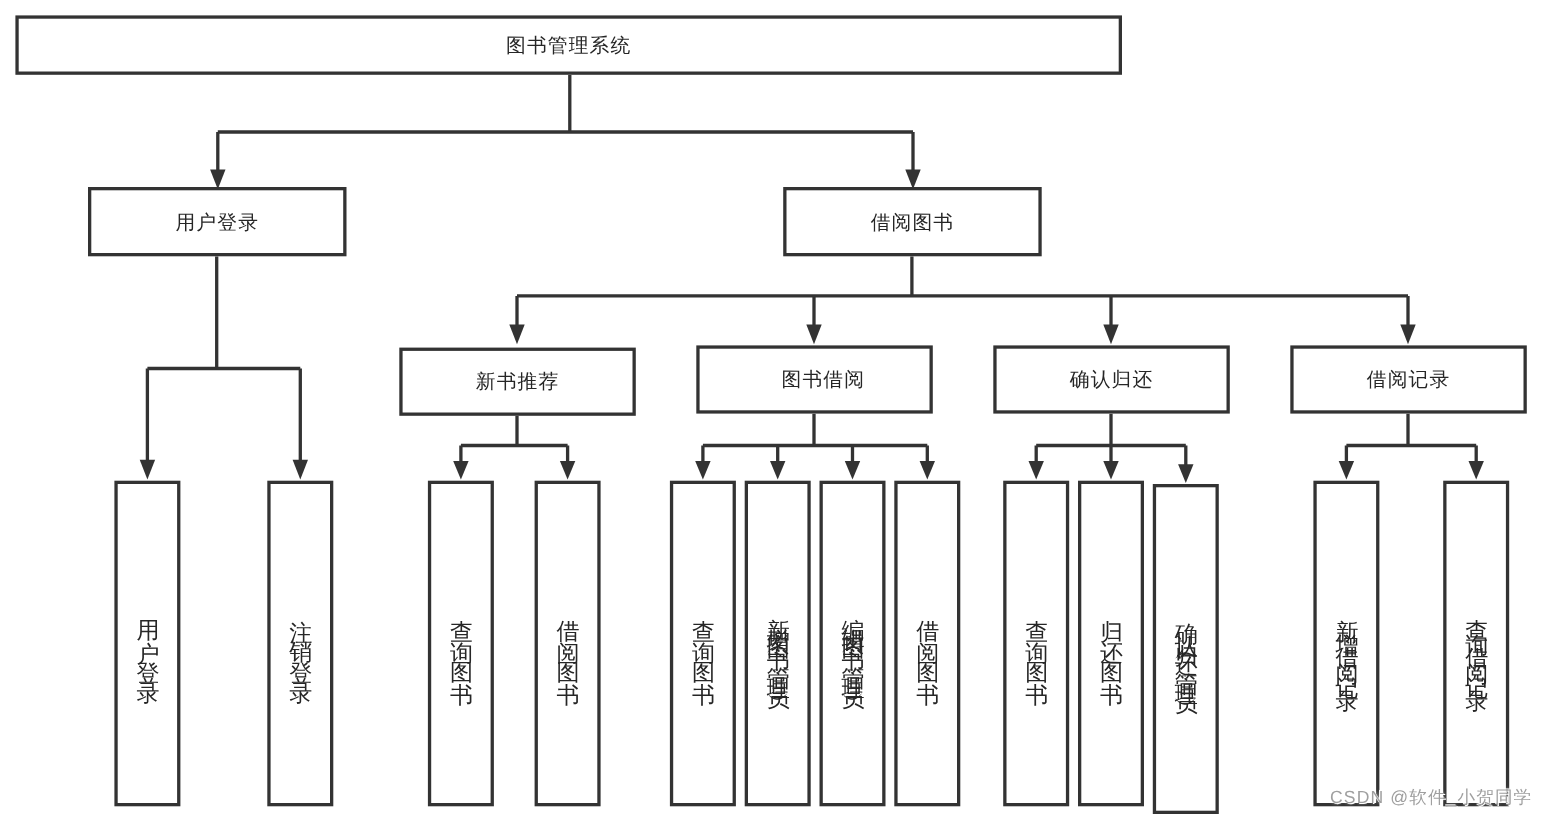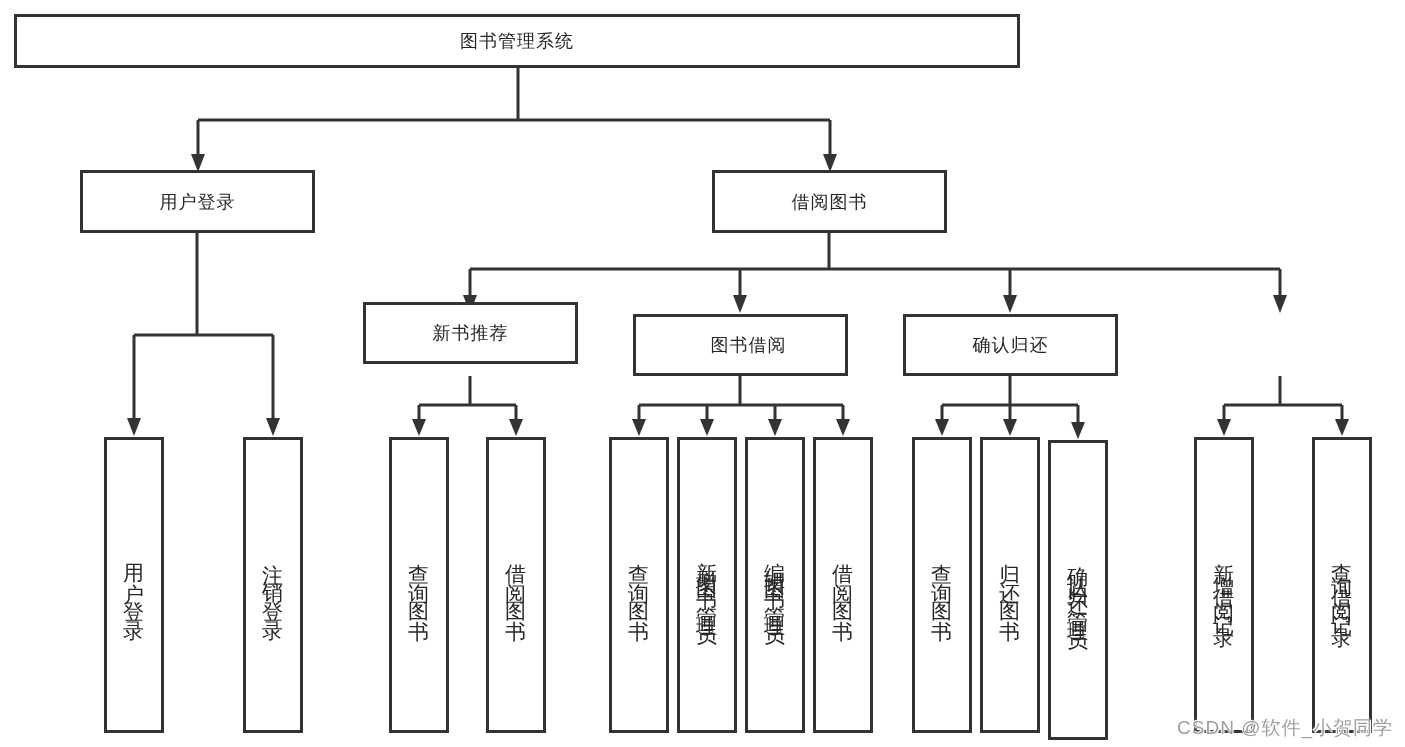--- a/index.html
+++ b/index.html
@@ -23,21 +23,21 @@
   .hlabel{font-size:18px;letter-spacing:1px;white-space:nowrap;}
   .vlabel{
     writing-mode:vertical-rl;text-orientation:mixed;
     font-size:21px;line-height:1;white-space:nowrap;
   }
   .sp4{letter-spacing:19px;}
   .sp6{letter-spacing:13px;}
   .sp9{letter-spacing:9px;}
   .watermark{
     position:absolute;top:715px;right:12px;z-index:2;
-    font-size:19px;color:var(--watermark);letter-spacing:1px;
+    font-size:16px;color:var(--watermark);letter-spacing:1px;
     text-shadow:0 0 3px #fff,1px 1px 0 #fff,-1px -1px 0 #fff;
   }
 </style>
 </head>
 <body>
 
 <div class="canvas">
 
   <svg class="connector-layer" width="1405" height="747" viewBox="0 0 1405 747">
     <g>
@@ -86,28 +86,31 @@
     <span class="hlabel">图书管理系统</span>
   </div>
 
   <div class="box" style="left:80px;top:170px;width:235px;height:63px;">
     <span class="hlabel">用户登录</span>
   </div>
   <div class="box" style="left:712px;top:170px;width:235px;height:63px;">
     <span class="hlabel">借阅图书</span>
   </div>
 
-  <div class="box" style="left:363px;top:302px;width:215px;height:62px;">
+  <div class="box" style="left:363px;top:316px;width:215px;height:62px;">
     <span class="hlabel">新书推荐</span>
   </div>
   <div class="box" style="left:633px;top:314px;width:215px;height:62px;padding-left:16px;">
     <span class="hlabel">图书借阅</span>
   </div>
   <div class="box" style="left:903px;top:314px;width:215px;height:62px;">
     <span class="hlabel">确认归还</span>
+  </div>
+  <div class="box" style="left:1173px;top:314px;width:215px;height:62px;">
+    <span class="hlabel">借阅记录</span>
   </div>
 
   <div class="box" style="left:104px;top:437px;width:60px;height:296px;">
     <span class="vlabel sp4">用户登录</span>
   </div>
   <div class="box" style="left:243px;top:437px;width:60px;height:296px;">
     <span class="vlabel sp4">注销登录</span>
   </div>
 
   <div class="box" style="left:389px;top:437px;width:60px;height:296px;">

